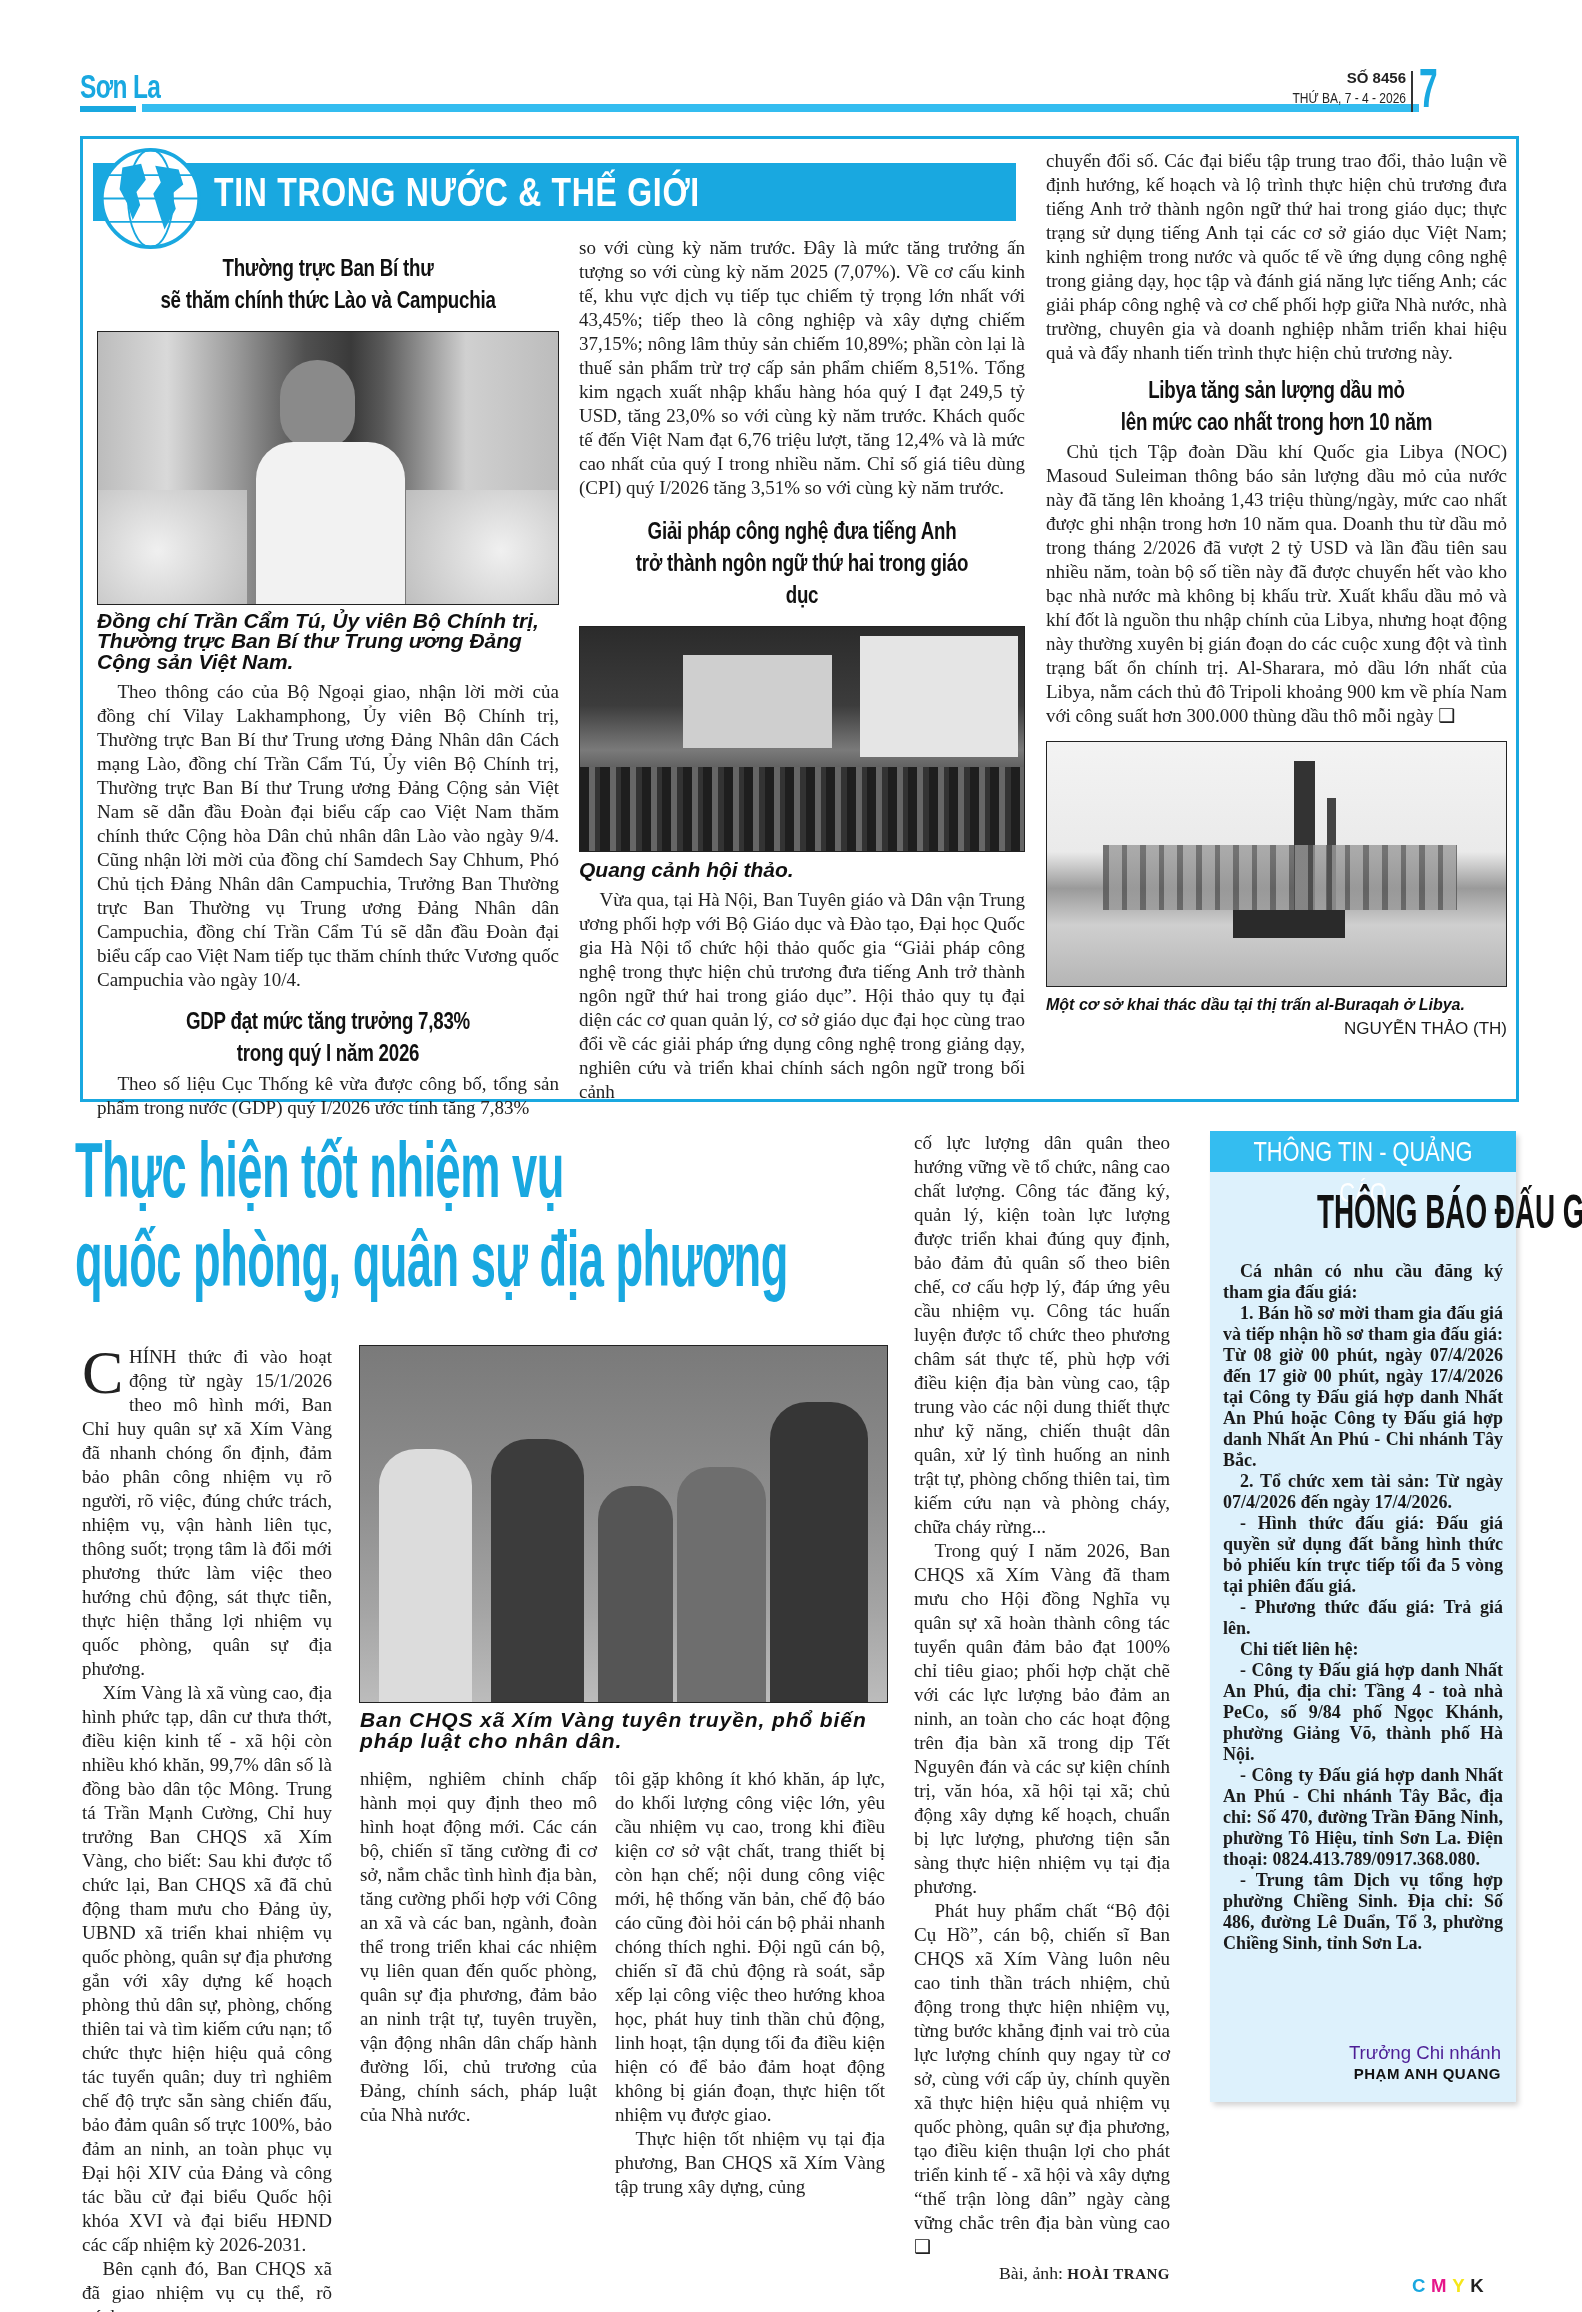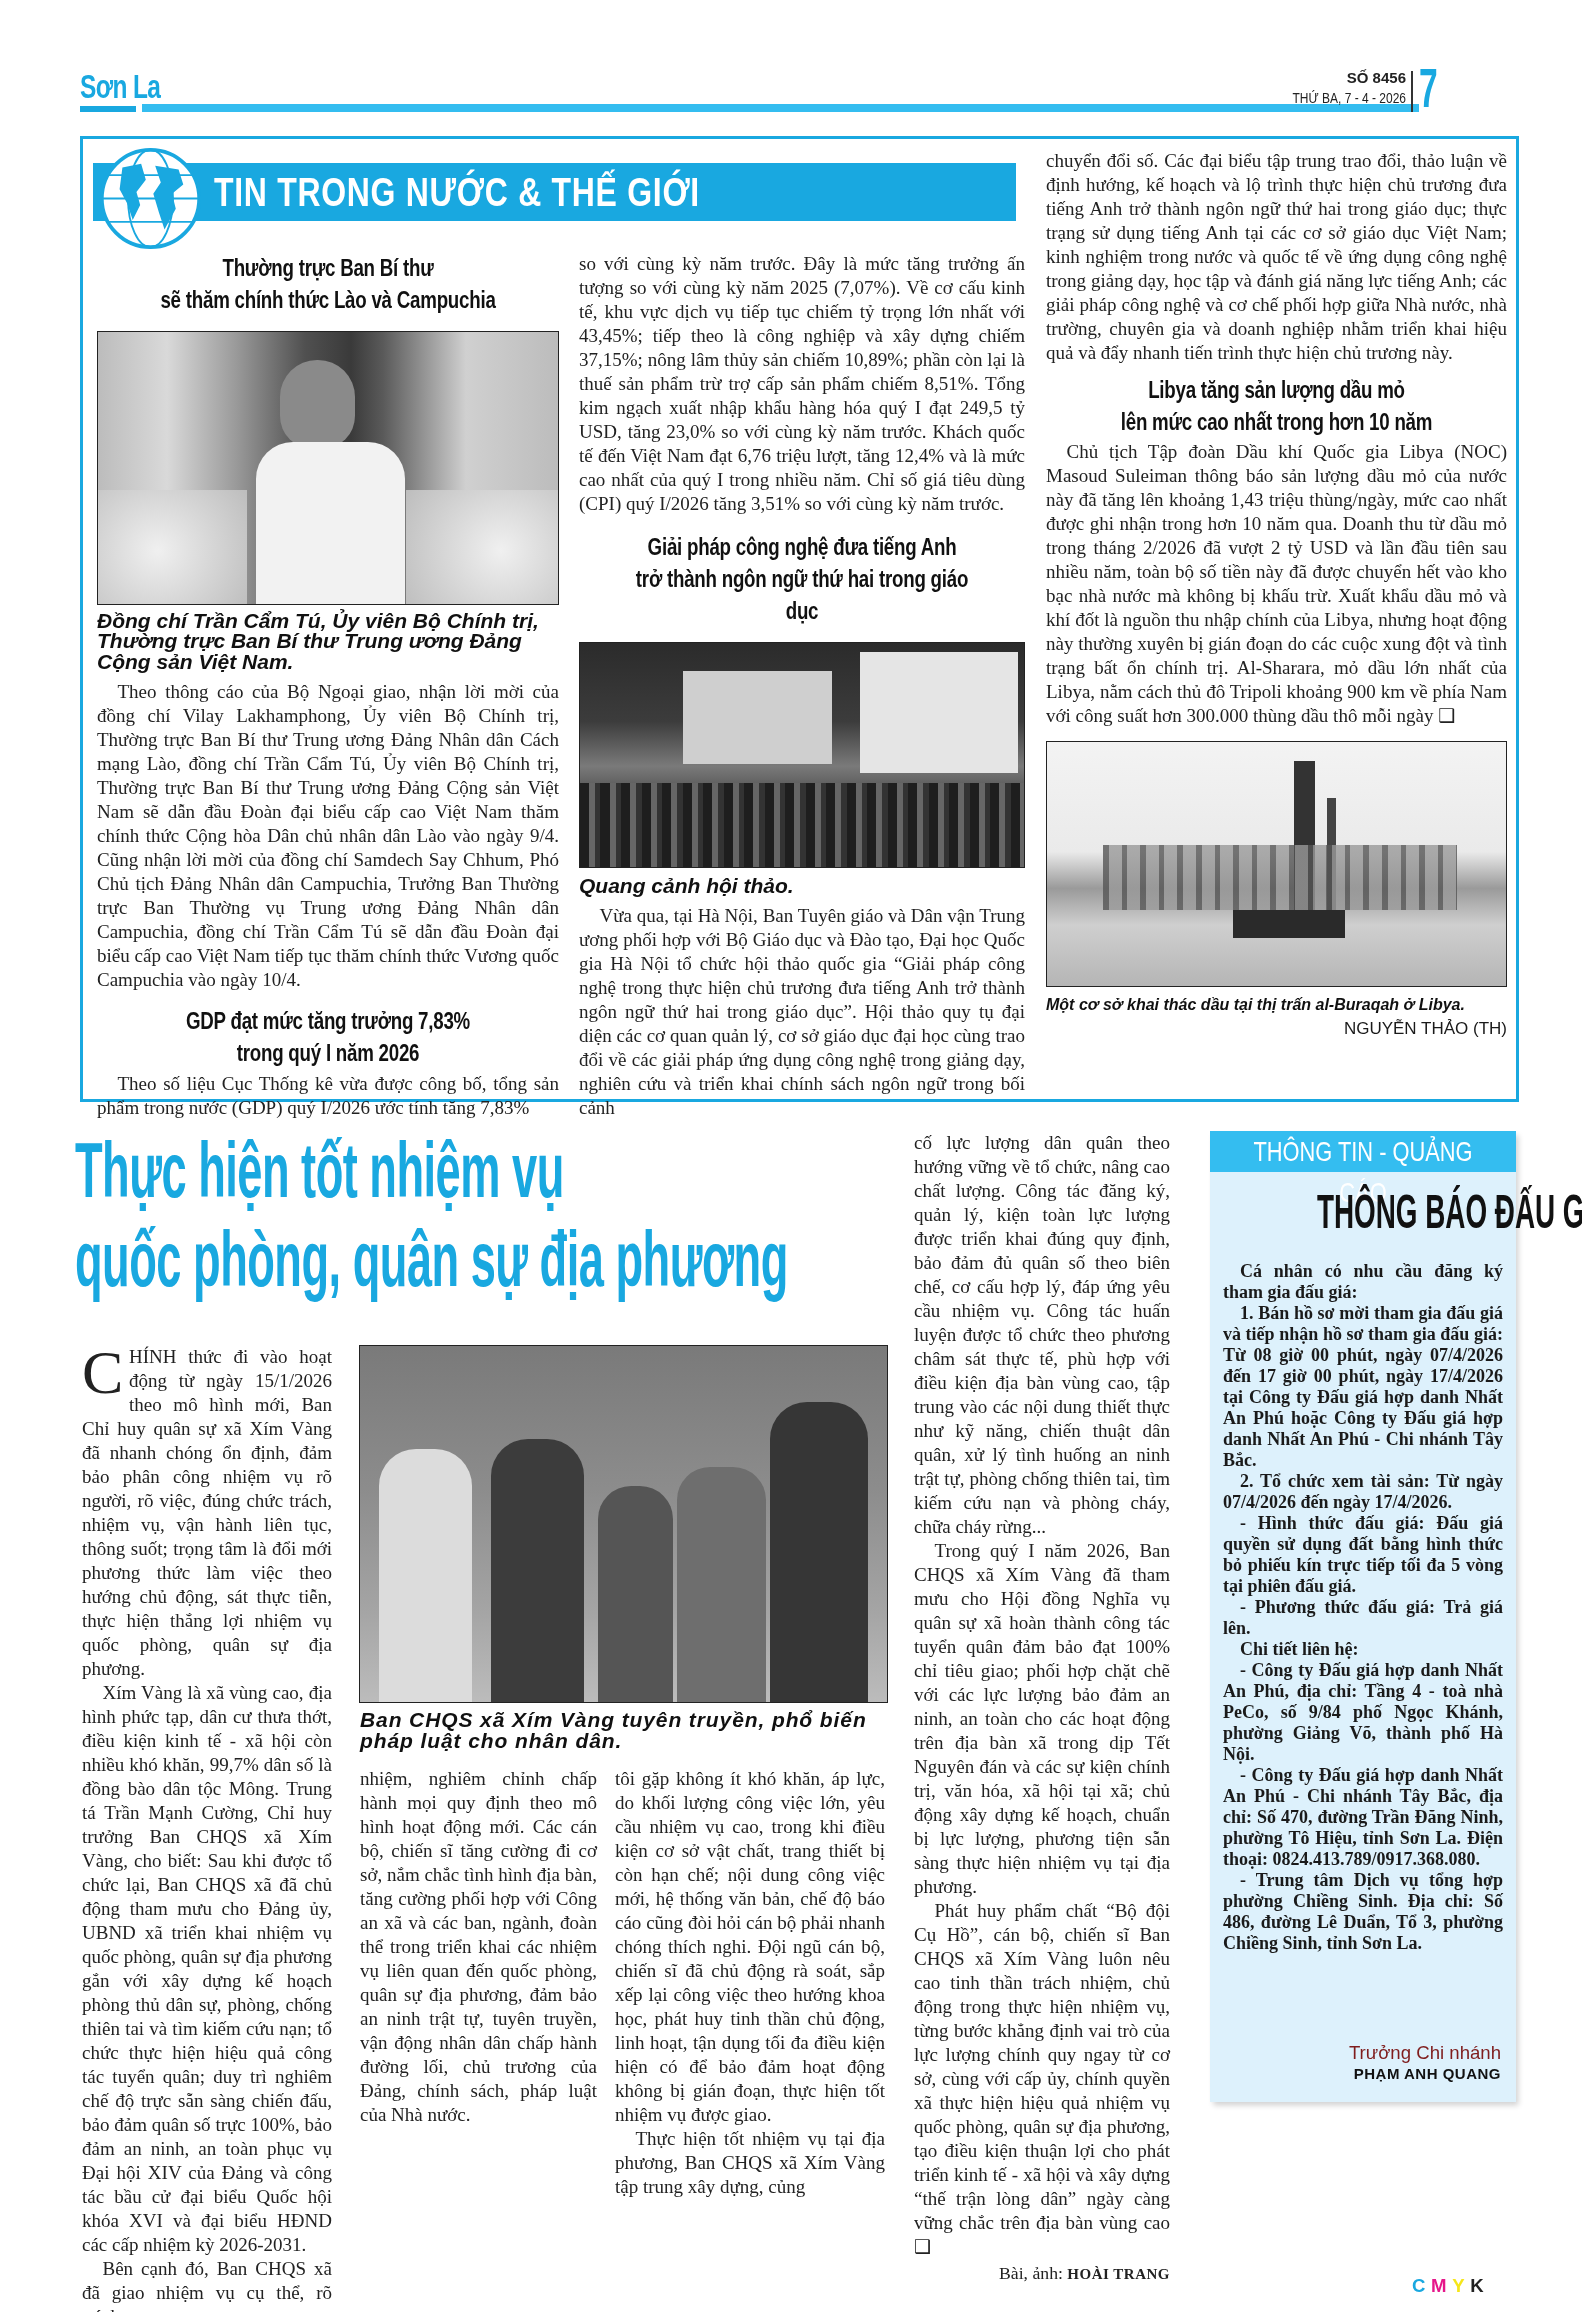--- a/index.html
+++ b/index.html
@@ -20,21 +20,21 @@
   #page-sep { left:1411px; top:71px; width:1.9px; height:41px; background:#333; }
   #page-num { left:1419px; top:58px; font-family:"Liberation Sans", sans-serif; font-weight:bold; font-size:56px; color:#19a8e0; transform:scaleX(0.6); transform-origin:left; line-height:60px; }
 
   
   #news-box { left:80px; top:136px; width:1439px; height:966px; border:3.7px solid #19a8e0; box-sizing:border-box; }
   #banner { left:93px; top:163px; width:923px; height:58px; background:#19a8e0; }
   #globe { left:99px; top:147px; width:103px; height:103px; }
   #banner-text { left:214px; top:166px; width:802px; height:52px; color:#fff; font-family:"Liberation Sans", sans-serif; font-weight:bold; font-size:41px; line-height:52px; transform:scaleX(0.78); transform-origin:left; letter-spacing:0.9px; white-space:nowrap; }
 
   #col1 { left:97px; top:252px; width:462px; }
-  #col2 { left:579px; top:252px; width:446px; }
+  #col2 { left:579px; top:236px; width:446px; }
   #col3 { left:1046px; top:149px; width:461px; }
 
   
   #main-title { left:75px; top:1126px; width:820px; color:#19a8e0; font-family:"Liberation Sans", sans-serif; font-weight:bold; font-size:78px; line-height:89px; transform:scaleX(0.58); transform-origin:left top; white-space:nowrap; letter-spacing:-0.9px; }
   #main-title div { width:1417px; }
   .dropcap { float:left; font-size:62px; line-height:50px; margin:1.9px 5.6px 0 0; font-family:"Liberation Serif", serif; }
 
   #art-col1 { left:82px; top:1345px; width:250px; }
   #art-photo { left:359px; top:1345px; width:527px; height:356px; }
   #art-caption { left:360px; top:1710px; width:528px; }
@@ -43,21 +43,21 @@
   #art-col4 { left:914px; top:1131px; width:256px; }
 
   
   #ad-box { left:1210px; top:1131px; width:306px; height:971px; background:#ddf1fc; box-shadow:2.8px 3.7px 5.6px rgba(0,0,0,0.18); }
   #ad-head { left:1210px; top:1131px; width:306px; height:41px; background:#34bdf0; color:#fff; font-family:"Liberation Sans", sans-serif; font-size:28px; line-height:41px; text-align:center; }
   #ad-head span { display:inline-block; transform:scaleX(0.78); }
   #ad-title { left:1210px; top:1182px; width:306px; text-align:center; font-family:"Liberation Sans", sans-serif; font-weight:bold; font-size:48px; line-height:60px; color:#111; }
   #ad-title span { display:inline-block; transform:scaleX(0.58); white-space:nowrap; }
   #ad-body { left:1223px; top:1261px; width:280px; font-family:"Liberation Serif", serif; font-weight:bold; font-size:18px; line-height:21px; text-align:justify; color:#1a1a1a; }
   #ad-body p { margin:0; text-indent:17px; }
-  #ad-sign-title { left:1277px; top:2042px; width:224px; text-align:right; font-family:"Liberation Sans", sans-serif; font-size:18.6px; color:#7f1d1d; }
+  #ad-sign-title { left:1277px; top:2042px; width:224px; text-align:right; font-family:"Liberation Sans", sans-serif; font-size:18.6px; color:#4c1d95; }
   #ad-sign-name { left:1277px; top:2065px; width:224px; text-align:right; font-family:"Liberation Sans", sans-serif; font-size:15px; font-weight:bold; color:#111; letter-spacing:0.5px; }
 
   #cmyk { left:1412px; top:2275px; font-family:"Liberation Sans", sans-serif; font-weight:bold; font-size:18.6px; letter-spacing:5.6px; }
 </style>
 </head>
 <body>
 
 <div class="abs" id="brand">Sơn La</div>
 <div class="abs" id="brand-bar-small"></div>
 <div class="abs" id="brand-bar"></div>

